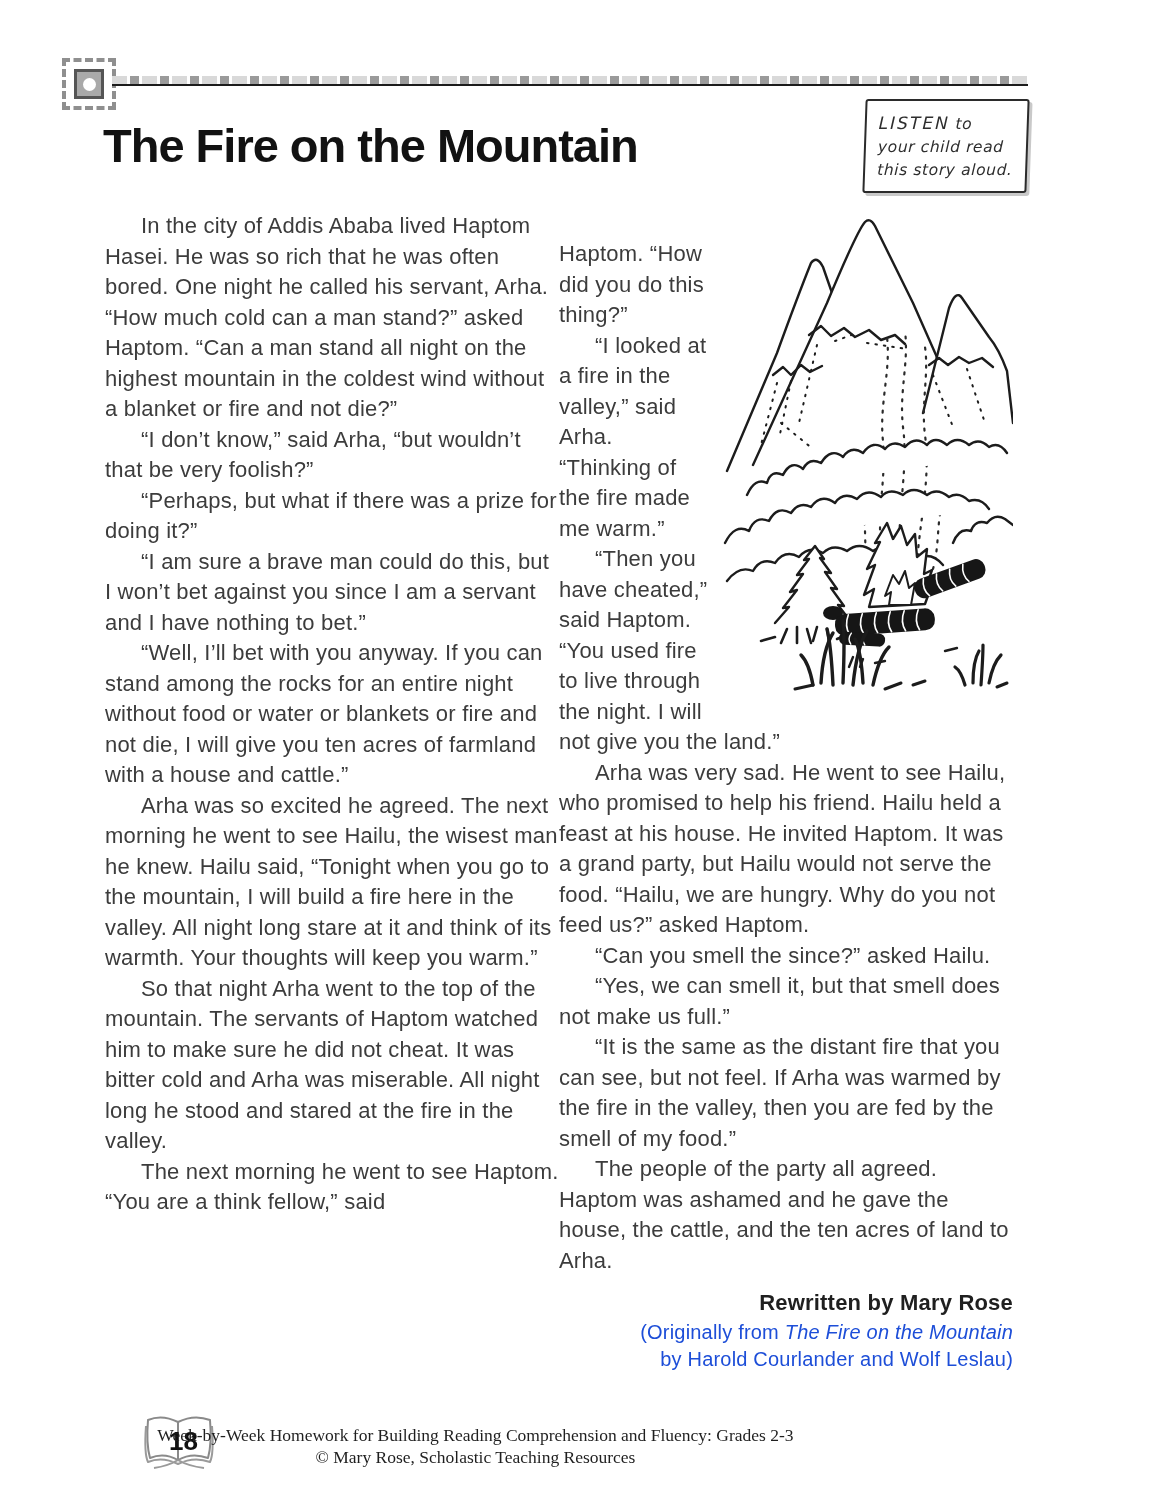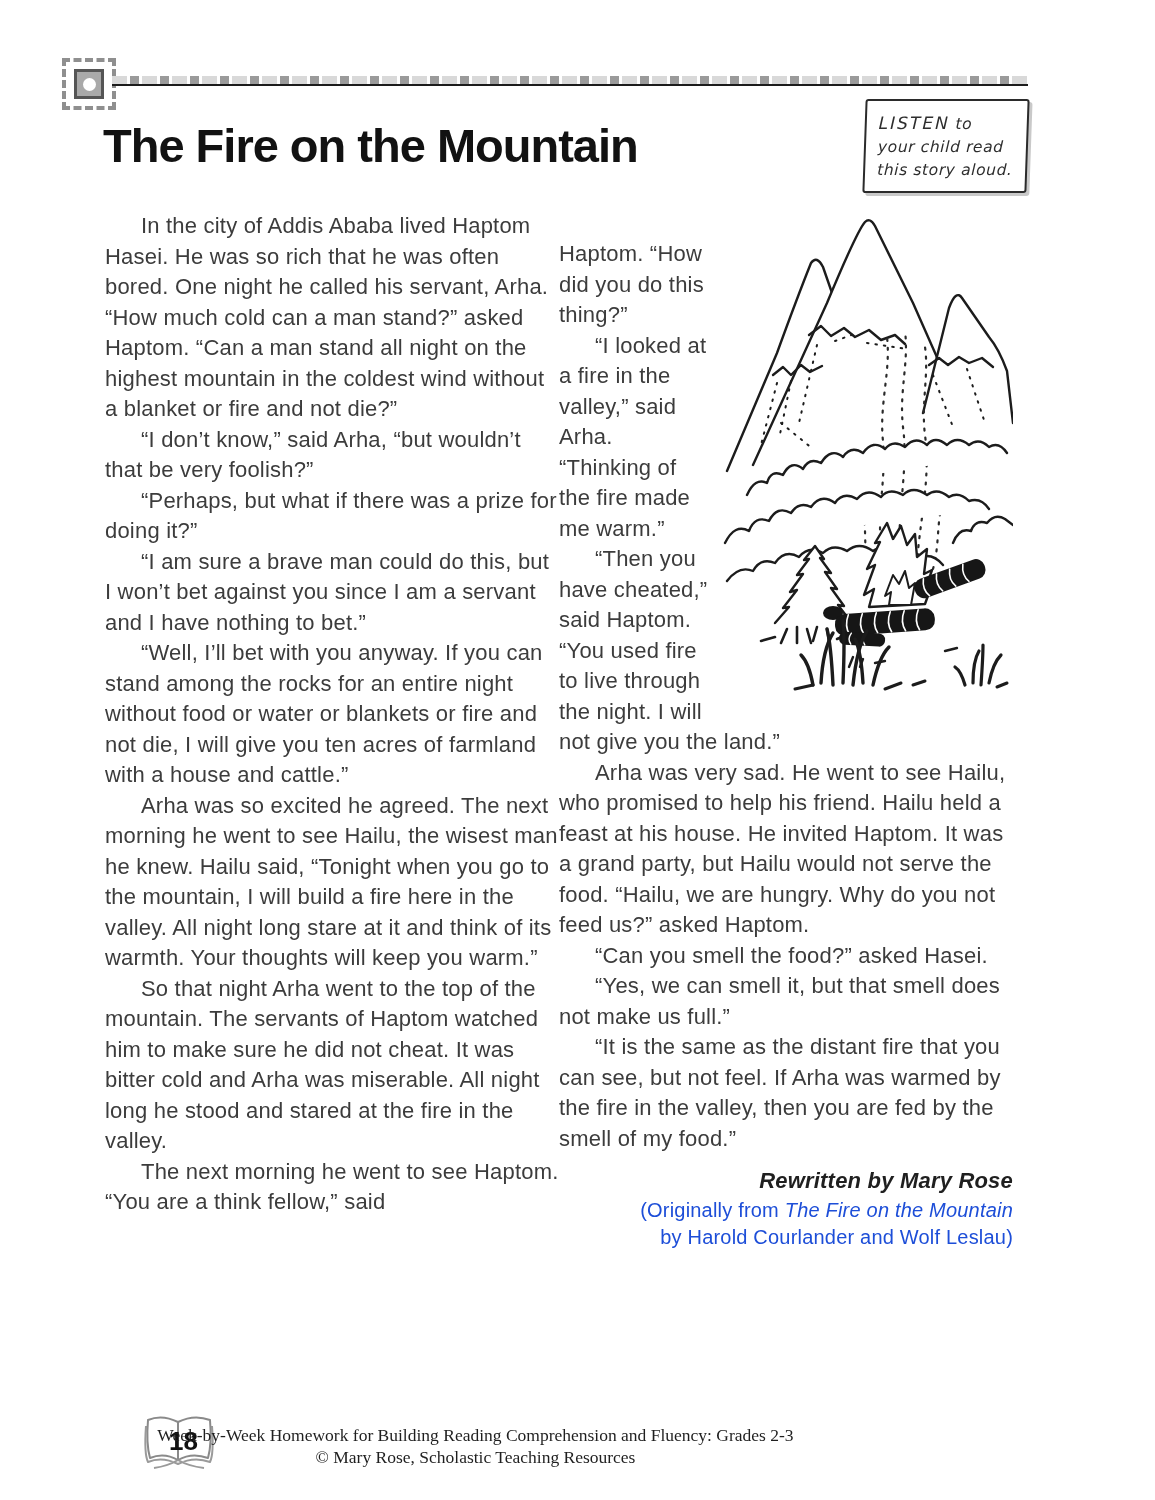--- a/index.html
+++ b/index.html
@@ -23,21 +23,21 @@
     padding:11px 12px;font-style:italic;transform:skewX(-2deg);
     font-family:"DejaVu Sans",sans-serif;font-size:15.5px;line-height:23px;color:#2e2e2e;letter-spacing:0.6px;}
   .listen-box .emph{font-size:17px;letter-spacing:2px;}
   
   .body-cols{position:absolute;left:105px;top:211px;width:932px;display:flex;}
   .col{width:454px;font-size:22px;line-height:30.5px;letter-spacing:0.2px;}
   .col p{margin:0;text-indent:36px;}
   .col p.no-indent{text-indent:0;margin-top:28px;}
   .illustration-float{float:right;width:296px;height:492px;margin:2px 0 6px 6px;shape-outside:inset(0);}
   .attribution{margin-top:12px;text-align:right;}
-  .attribution .rewritten{font-weight:700;font-size:22px;color:#1f1f1f;letter-spacing:0.2px;font-style:italic;}
+  .attribution .rewritten{font-weight:700;font-size:22px;color:#1f1f1f;letter-spacing:0.2px;}
   .attribution .origin{font-size:20px;line-height:27px;color:#1d4ed8;}
   .attribution .italic{font-style:italic;}
   
   .footer-text{position:absolute;left:4px;top:1424px;width:943px;text-align:center;
     font-family:"Liberation Serif",serif;font-size:17.5px;line-height:22px;color:#1f1f1f;}
   .book-icon{position:absolute;left:138px;top:1410px;}
 </style>
 </head>
 <body>
 
@@ -183,23 +183,24 @@
           <path d="M272,470 q4,-20 12,-28"></path>
             <path d="M248,472 q-4,-14 -10,-18"></path>
         </g>
         <path d="M280,474 l10,-4" stroke-width="3"></path>
       </svg>
 
       <p class="no-indent">Haptom. “How did you do this thing?”</p>
       <p>“I looked at a fire in the valley,” said Arha. “Thinking of the fire made me warm.”</p>
       <p>“Then you have cheated,” said Haptom. “You used fire to live through the night. I will not give you the land.”</p>
       <p>Arha was very sad. He went to see Hailu, who promised to help his friend. Hailu held a feast at his house. He invited Haptom. It was a grand party, but Hailu would not serve the food. “Hailu, we are hungry. Why do you not feed us?” asked Haptom.</p>
-      <p>“Can you smell the food?” asked Hasei.</p>
+      <p>“Can you smell the since?” asked Hailu.</p>
       <p>“Yes, we can smell it, but that smell does not make us full.”</p>
       <p>“It is the same as the distant fire that you can see, but not feel. If Arha was warmed by the fire in the valley, then you are fed by the smell of my food.”</p>
+      <p>The people of the party all agreed. Haptom was ashamed and he gave the house, the cattle, and the ten acres of land to Arha.</p>
 
       <div class="attribution">
         <div class="rewritten">Rewritten by Mary Rose</div>
         <div class="origin">
           <span>(Originally from </span><span class="italic">The Fire on the Mountain</span><br>
           <span>by Harold Courlander and Wolf Leslau)</span>
         </div>
       </div>
     </div>
   </div>

